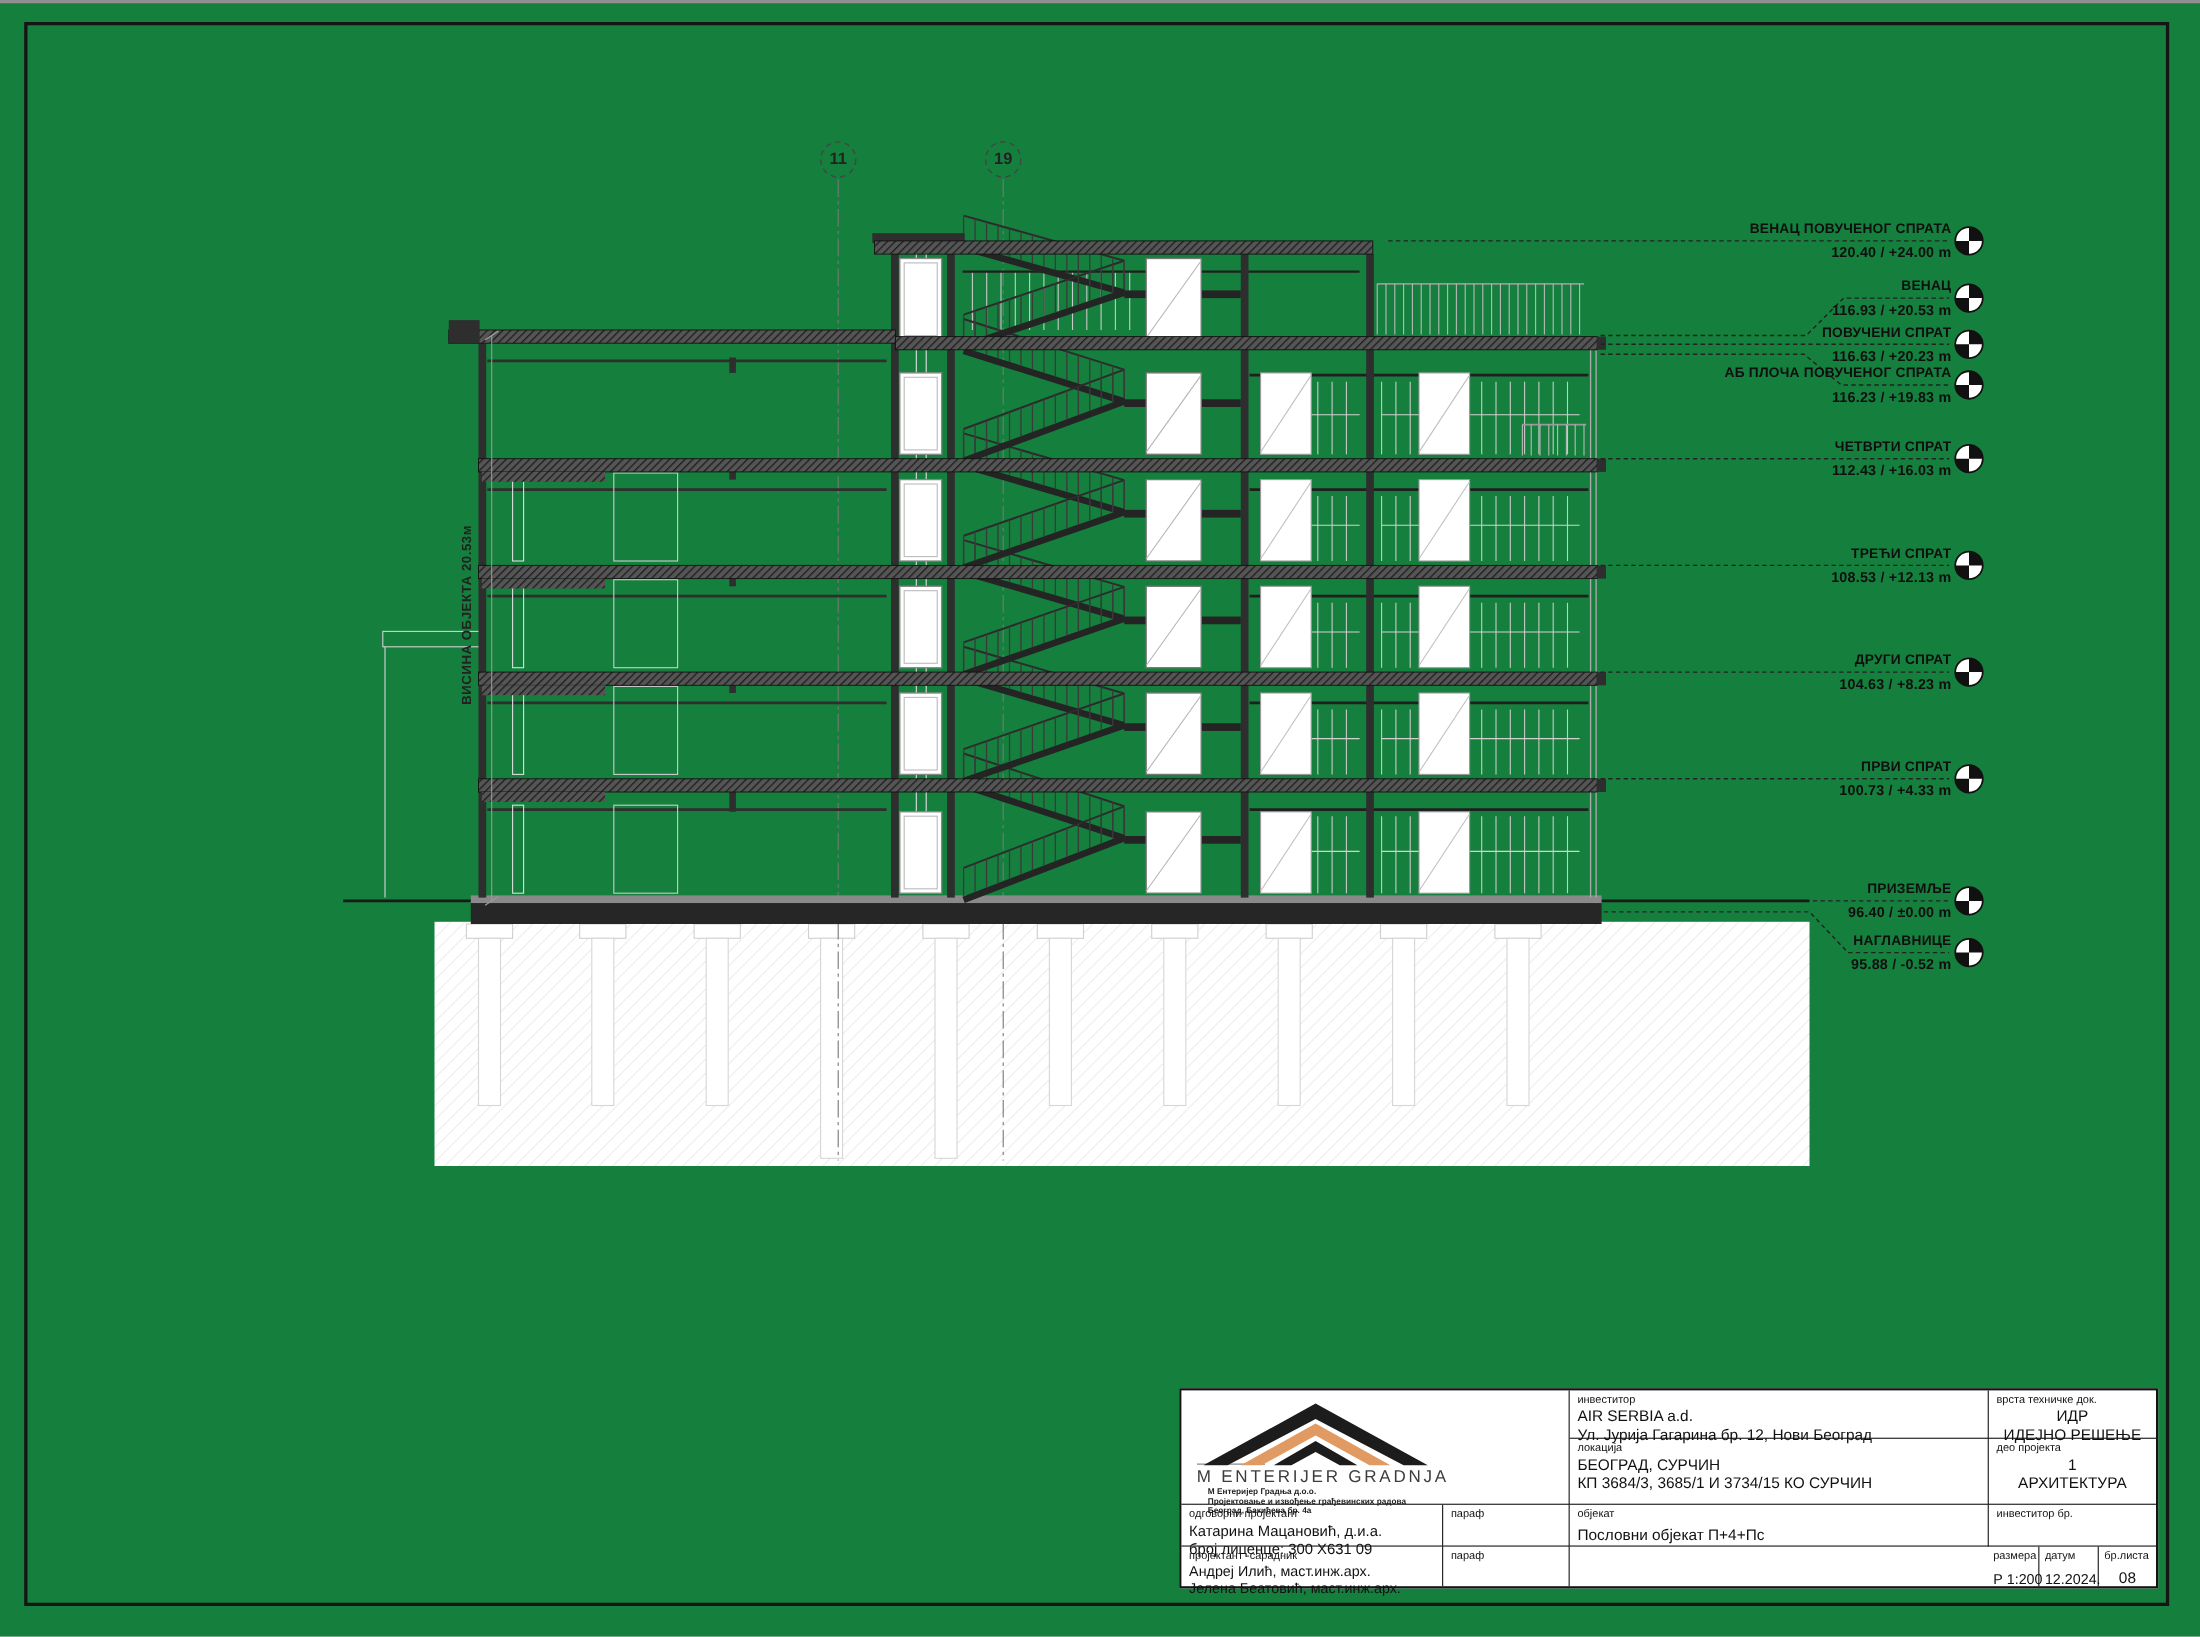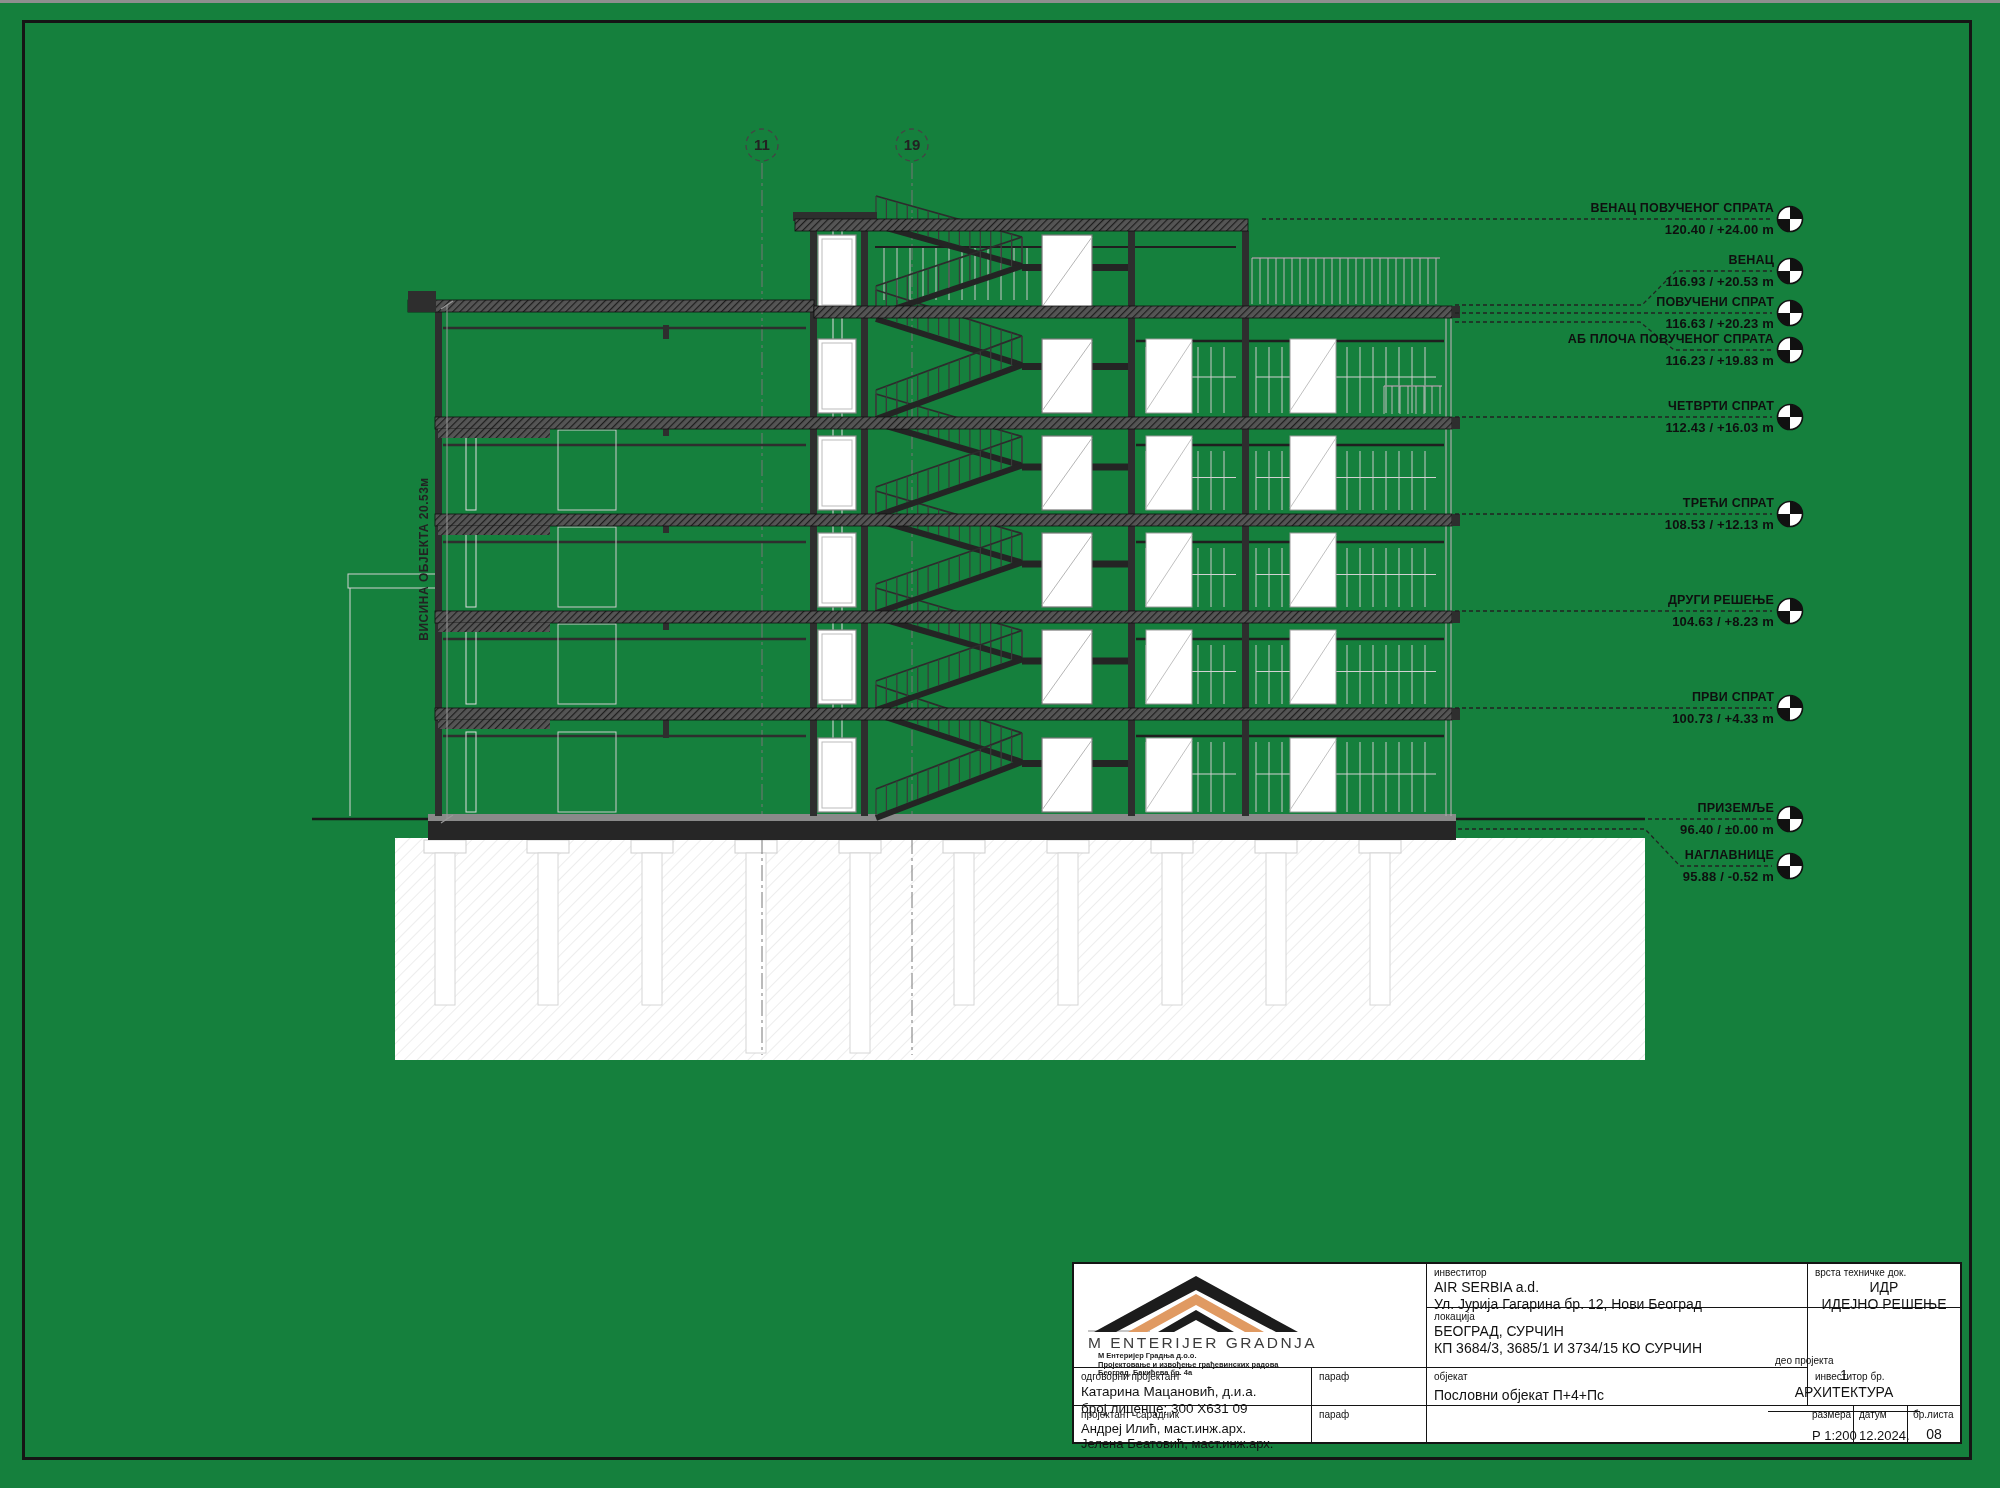--- a/index.html
+++ b/index.html
@@ -585,21 +585,21 @@
   <div class="lvl-name" style="top:253px">ВЕНАЦ</div>
   <div class="lvl-val" style="top:274px">116.93 / +20.53 m</div>
   <div class="lvl-name" style="top:295px">ПОВУЧЕНИ СПРАТ</div>
   <div class="lvl-val" style="top:316px">116.63 / +20.23 m</div>
   <div class="lvl-name" style="top:332px">АБ ПЛОЧА ПОВУЧЕНОГ СПРАТА</div>
   <div class="lvl-val" style="top:353px">116.23 / +19.83 m</div>
   <div class="lvl-name" style="top:399px">ЧЕТВРТИ СПРАТ</div>
   <div class="lvl-val" style="top:420px">112.43 / +16.03 m</div>
   <div class="lvl-name" style="top:496px">ТРЕЋИ СПРАТ</div>
   <div class="lvl-val" style="top:517px">108.53 / +12.13 m</div>
-  <div class="lvl-name" style="top:593px">ДРУГИ РЕШЕЊЕ</div>
+  <div class="lvl-name" style="top:593px">ДРУГИ СПРАТ</div>
   <div class="lvl-val" style="top:614px">104.63 / +8.23 m</div>
   <div class="lvl-name" style="top:690px">ПРВИ СПРАТ</div>
   <div class="lvl-val" style="top:711px">100.73 / +4.33 m</div>
   <div class="lvl-name" style="top:801px">ПРИЗЕМЉЕ</div>
   <div class="lvl-val" style="top:822px">96.40 / ±0.00 m</div>
   <div class="lvl-name" style="top:848px">НАГЛАВНИЦЕ</div>
   <div class="lvl-val" style="top:869px">95.88 / -0.52 m</div>
 
   <div class="tblock">
 
@@ -651,21 +651,21 @@
       <div class="val big" style="padding-top:4px">Пословни објекат П+4+Пс</div>
     </div>
 
 
     <div class="cell bb" style="left:734px;top:0;width:152px;height:44px;">
       <div class="lab">врста техничке док.</div>
       <div class="val big ctr">ИДР</div>
       <div class="val big ctr">ИДЕЈНО РЕШЕЊЕ</div>
     </div>
 
-    <div class="cell bb" style="left:694px;top:44px;width:152px;height:60px;margin-top:44px;">
+    <div class="cell bb" style="left:734px;top:44px;width:152px;height:60px;">
       <div class="lab">део пројекта</div>
       <div class="val big ctr">1</div>
       <div class="val big ctr">АРХИТЕКТУРА</div>
     </div>
 
     <div class="cell bb" style="left:734px;top:104px;width:152px;height:38px;">
       <div class="lab">инвеститор бр.</div>
     </div>
 
     <div class="cell br" style="left:734px;top:142px;width:46px;height:36px;">

